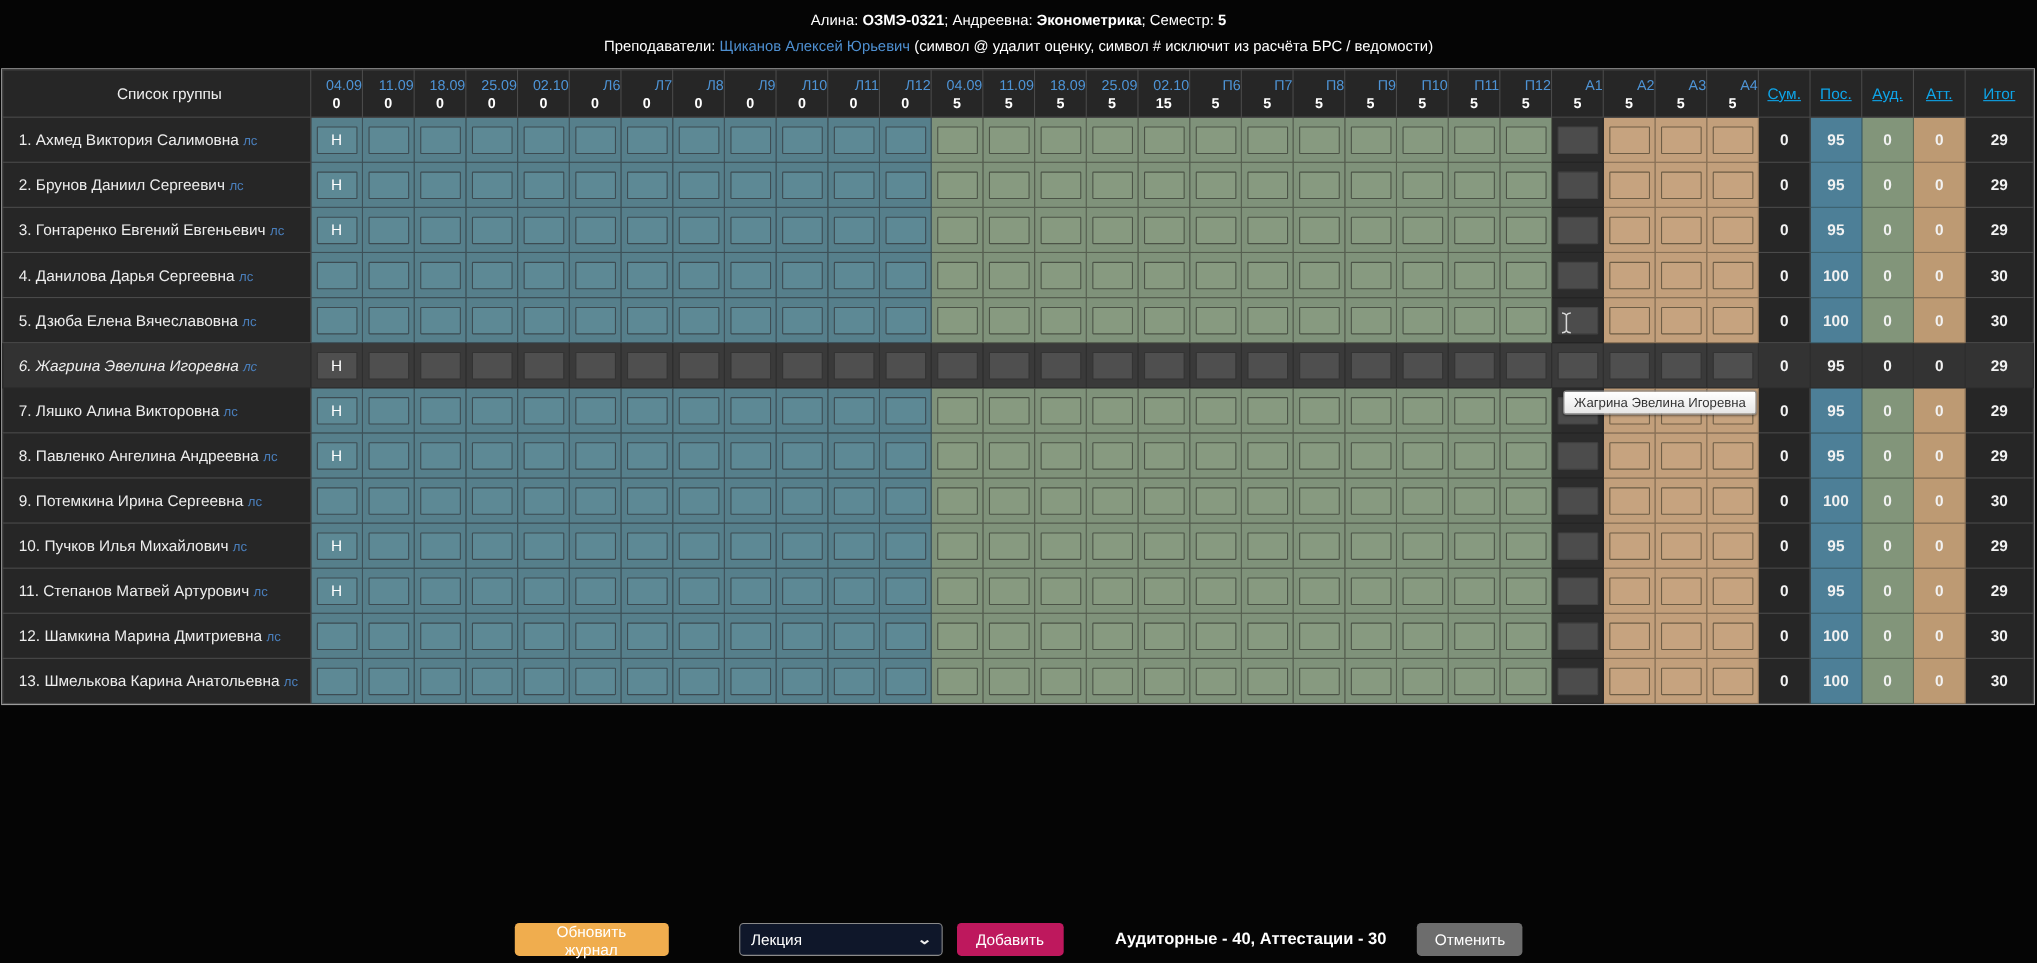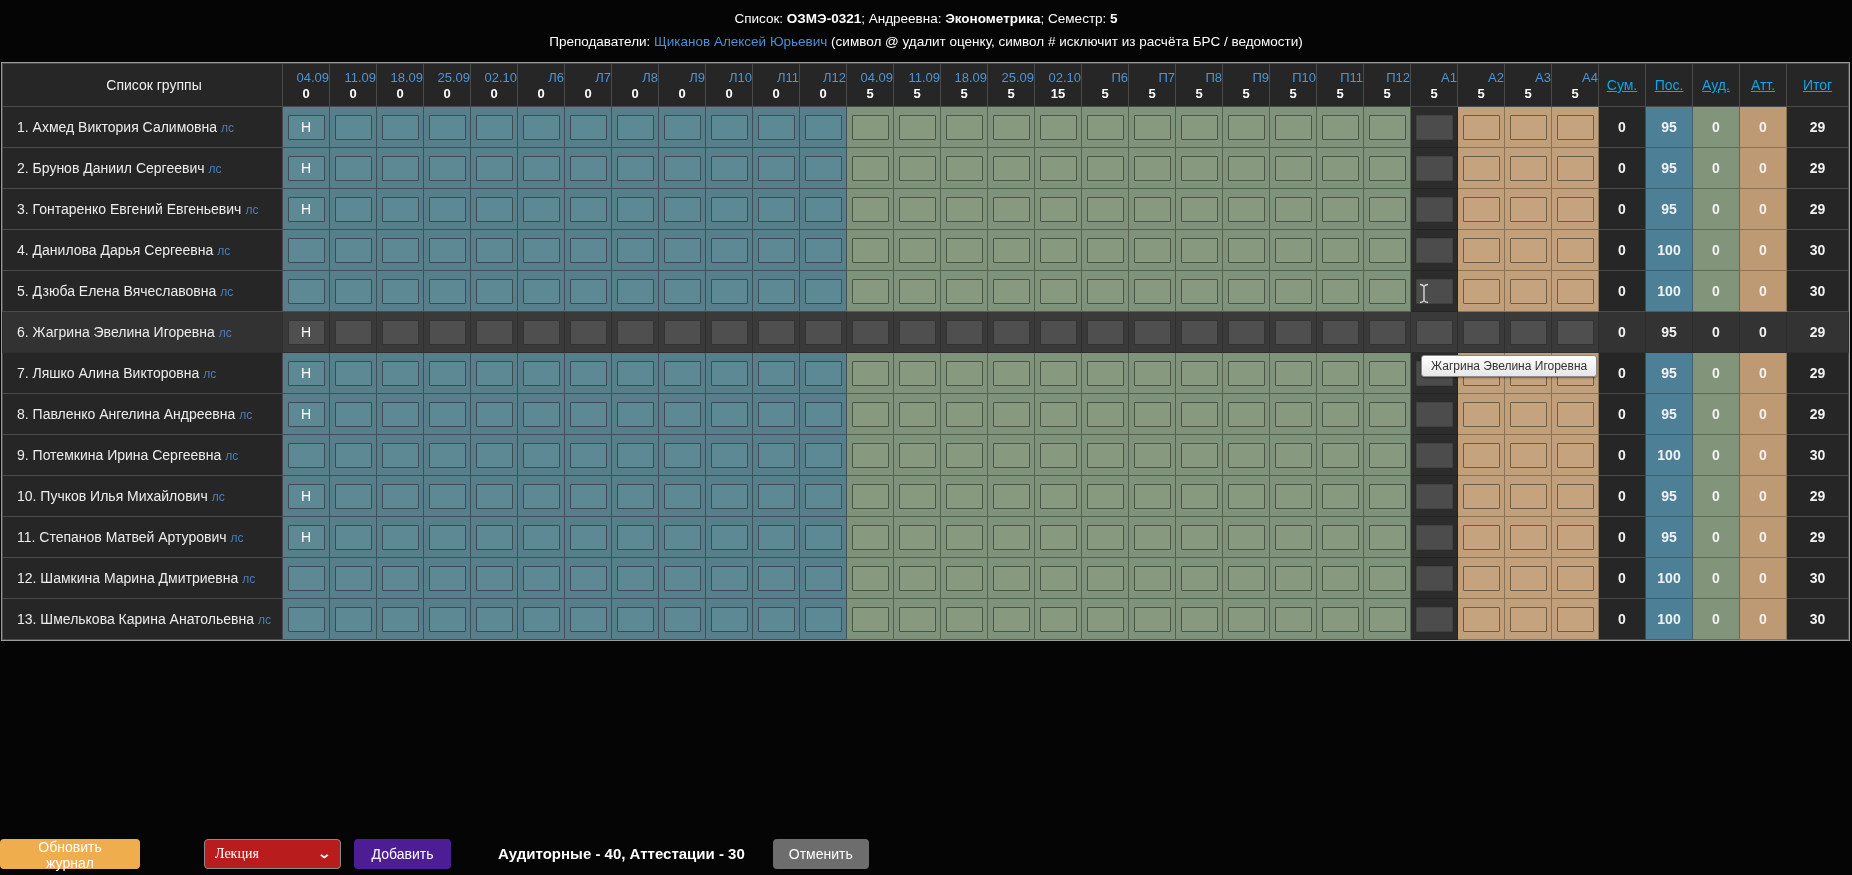--- a/index.html
+++ b/index.html
@@ -45,53 +45,53 @@
   .g-att .ibox { background:#c6a37f; border-color:#6e5d45; }
 
   .s-cell { text-align:center; vertical-align:middle; color:#f2f2f2; font-size:14px; font-weight:700; }
   .s-dark { background:#262626; }
   .s-pos  { background:#4d7f97; border-color:#3c626f; }
   .s-aud  { background:#82957a; border-color:#5d6a57; }
   .s-att  { background:#bd9a73; border-color:#8a7257; }
 
   
   tr.hovered td { background:#3a3a3a !important; border-color:#2e2e2e !important; }
-  tr.hovered td.name-cell { background:#323232 !important; }
+  tr.hovered td.name-cell { background:#323232 !important;font-style:italic; }
   tr.hovered .ibox { background:#4f4f4f; border-color:#333; }
   tr.hovered .s-cell { background:#333 !important; }
 
   
   .hover-tooltip { position:absolute; left:1421px; top:355px; height:22px;
       background:linear-gradient(#ffffff,#e6e6e6); border:1px solid #8a8a8a; border-radius:3px;
       color:#333; font-size:12px; line-height:18px; padding:1px 9px; white-space:nowrap;
       box-shadow:0 1px 2px rgba(0,0,0,0.45); }
   .ibeam-cursor { position:absolute; left:1417px; top:283px; }
 
   
   .footer { position:absolute; top:838px; left:0; right:0; height:31px;
-      display:flex; align-items:center; }
+      display:flex; justify-content:center; align-items:center; }
   .btn { height:30px; border:none; border-radius:4px; font-family:"Liberation Sans",sans-serif;
       font-size:14px; color:#fff; cursor:pointer; padding:0 16px; }
   .btn-update { background:#f0ad4e; width:140px; }
-  .fake-select { margin-left:64px; width:137px; height:30px; background:#b91c1c;
+  .fake-select { margin-left:64px; width:185px; height:30px; background:#0f172a;
       border:1px solid #8a8a8a; border-radius:4px; color:#fff; font-size:14px;
-      display:flex; align-items:center; justify-content:space-between; padding:0 10px; cursor:pointer;font-family:Liberation Serif, serif; }
+      display:flex; align-items:center; justify-content:space-between; padding:0 10px; cursor:pointer; }
   .chev { font-size:13px; font-weight:700; color:#eee; transform:scaleX(1.3); }
-  .btn-add { margin-left:13px; background:#4c1d95; width:97px; }
+  .btn-add { margin-left:13px; background:#be185d; width:97px; }
   .footer-info { margin-left:47px; color:#fff; font-size:15px; font-weight:600; white-space:nowrap; }
   .btn-cancel { margin-left:28px; background:#6d6d6d; }
 </style>
 </head>
 <body>
 
 <div class="screen">
 
   <div class="top-header">
     <div class="hline1">
-      <span>Список:</span>
+      <span>Алина:</span>
       <b>ОЗМЭ-0321</b><span>; Андреевна:</span>
       <b>Эконометрика</b><span>; Семестр:</span>
       <b>5</b>
     </div>
     <div class="hline2">
       <span>Преподаватели:</span>
       <a class="lnk">Щиканов Алексей Юрьевич</a>
       <span>(символ @ удалит оценку, символ # исключит из расчёта БРС / ведомости)</span>
     </div>
   </div>

